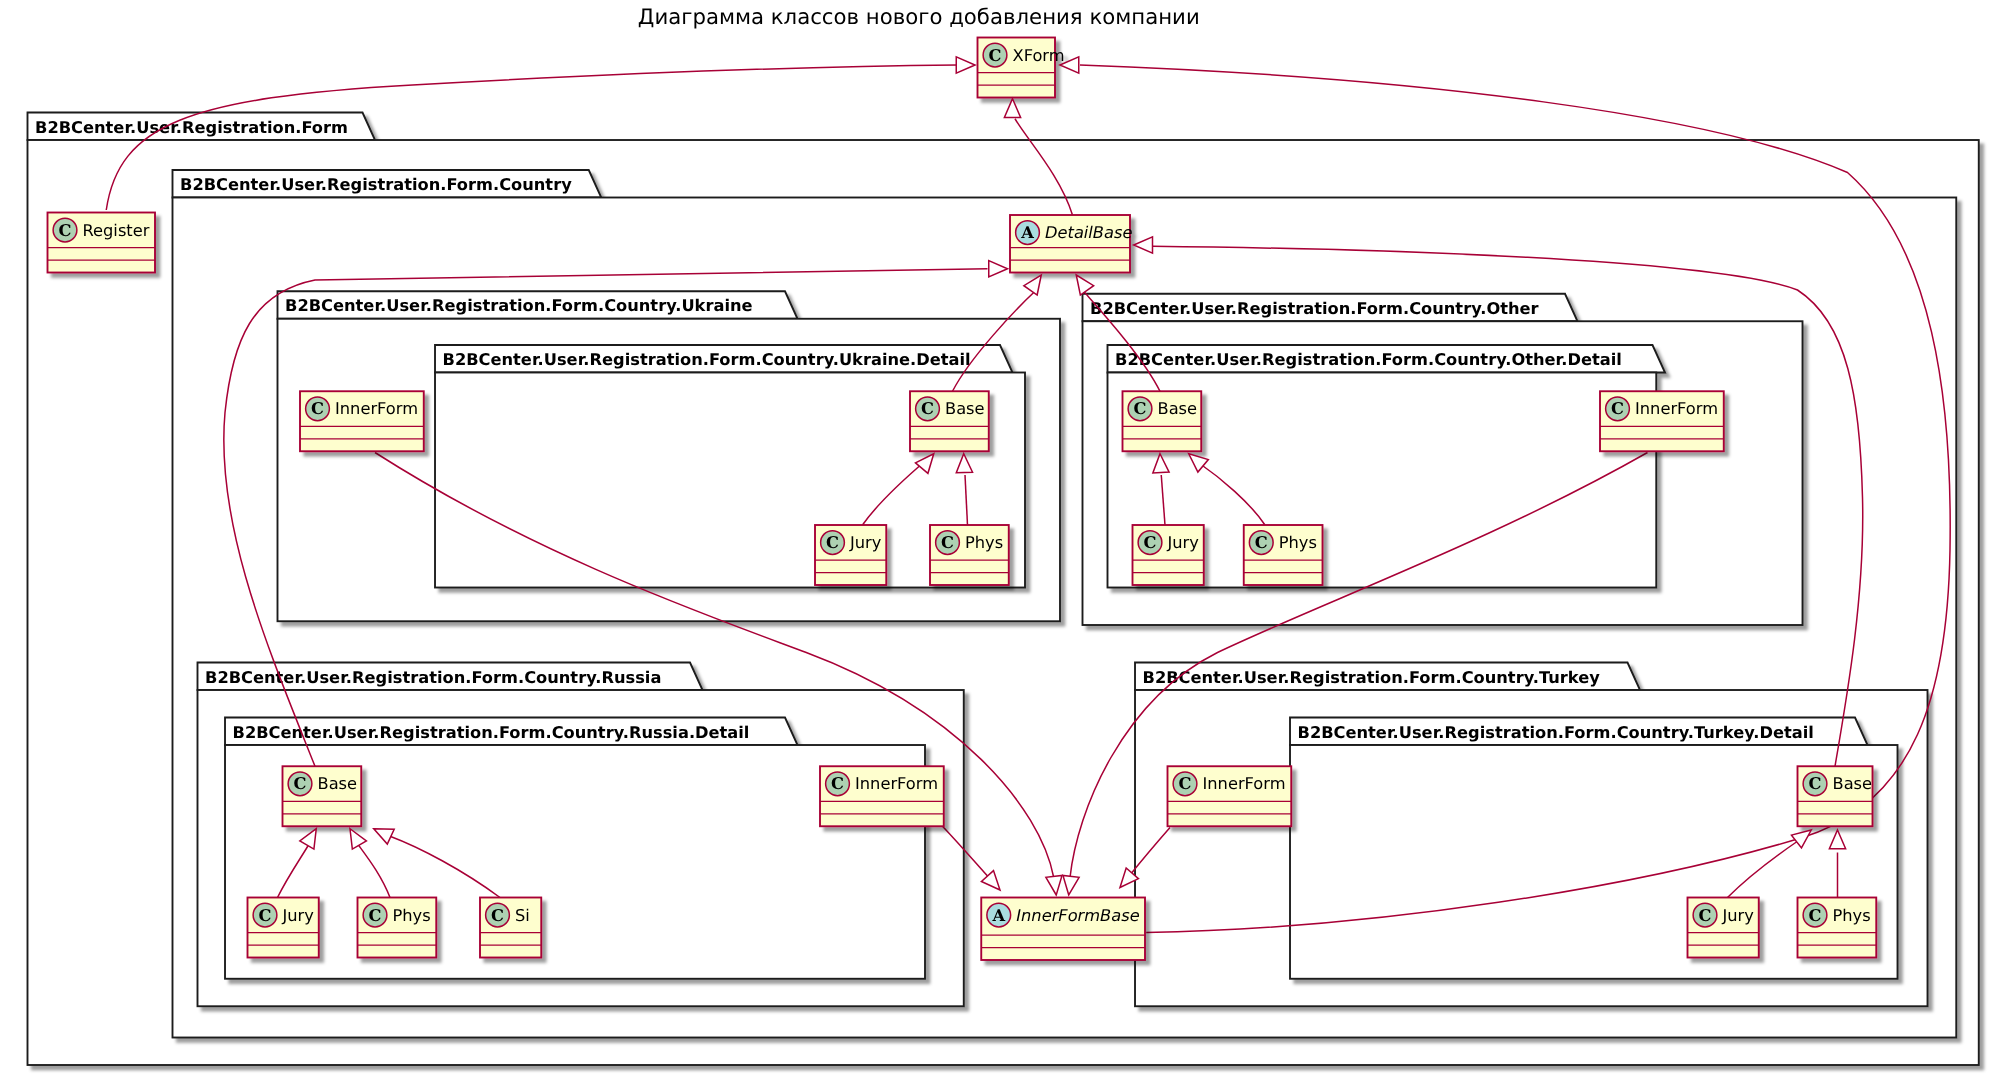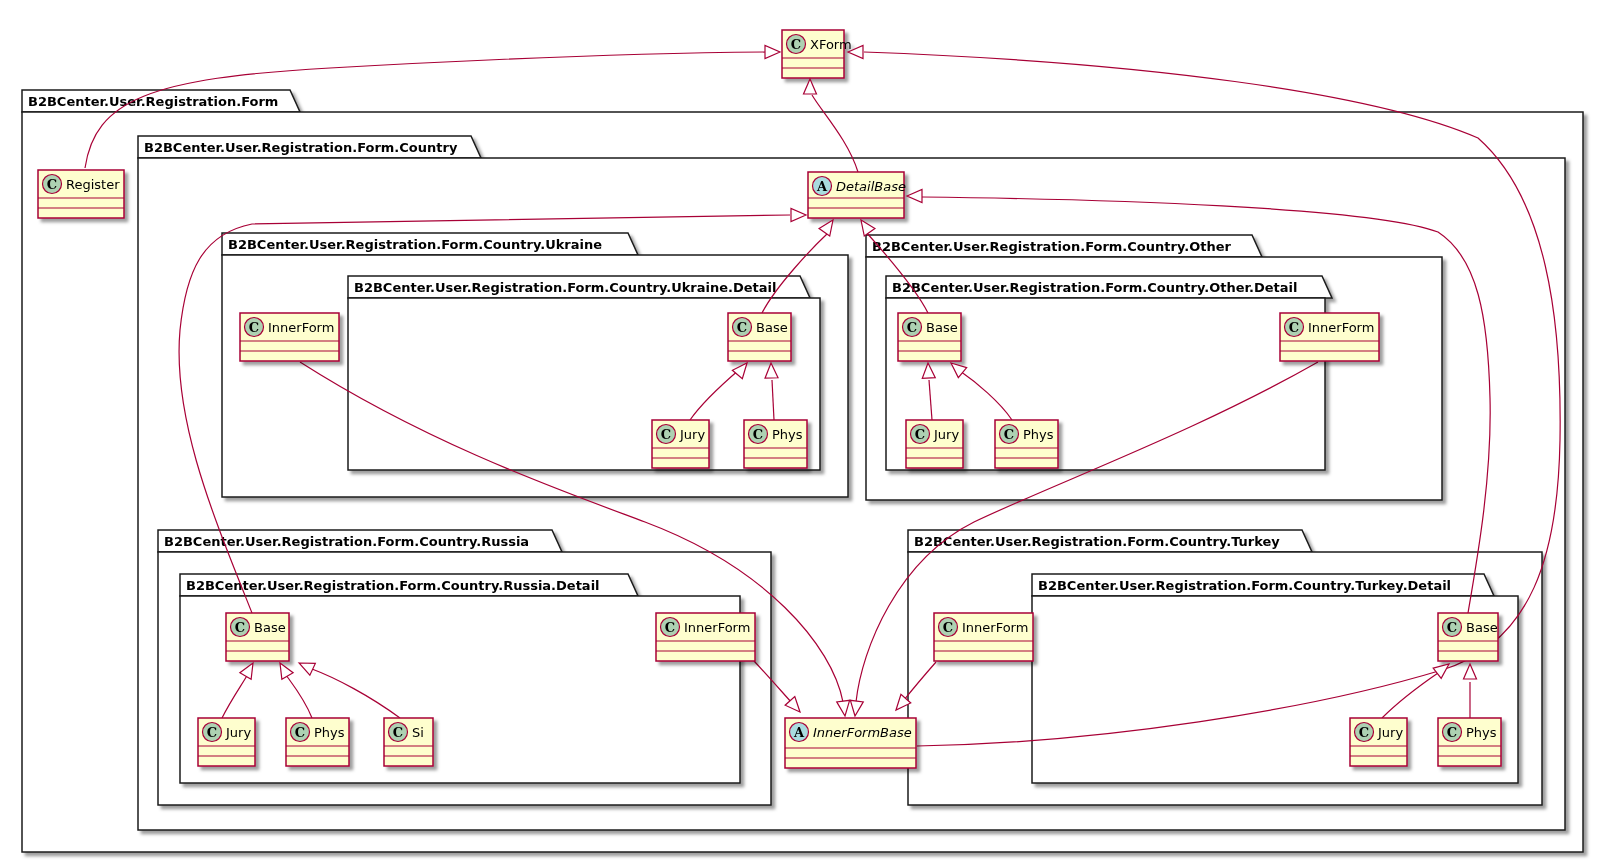--- a/index.html
+++ b/index.html
@@ -11,20 +11,21 @@
   text.pkg-label{font-family:"DejaVu Sans","Liberation Sans",sans-serif;font-size:13px;font-weight:bold;fill:#000;}
   text.cls-name{font-family:"DejaVu Sans","Liberation Sans",sans-serif;font-size:13px;fill:#000;}
   text.cls-name.abstract{font-style:italic;}
   text.icon-letter{font-family:"DejaVu Serif","Liberation Serif",serif;font-size:13px;font-weight:bold;fill:#000;
                    text-anchor:middle;}
 </style>
 </head>
 <body>
 
 <div class="canvas">
+  <div class="diagram-title">Диаграмма классов нового добавления компании</div>
   <svg id="diagram" width="1600" height="865" viewBox="0 0 1600 865">
     <defs>
       <filter id="ds" x="-20%" y="-20%" width="140%" height="140%">
         <feDropShadow dx="3.5" dy="3.5" stdDeviation="1.4" flood-color="#000000" flood-opacity="0.38"></feDropShadow>
       </filter>
     </defs>
     <g id="layer-packages">
         <g filter="url(#ds)">
           <polygon points="22,90 290,90 300,112 22,112" fill="#ffffff" stroke="#1b1b1b" stroke-width="1.5"></polygon>
           <rect x="22" y="112" width="1561" height="740" fill="#ffffff" stroke="#1b1b1b" stroke-width="1.5"></rect>

